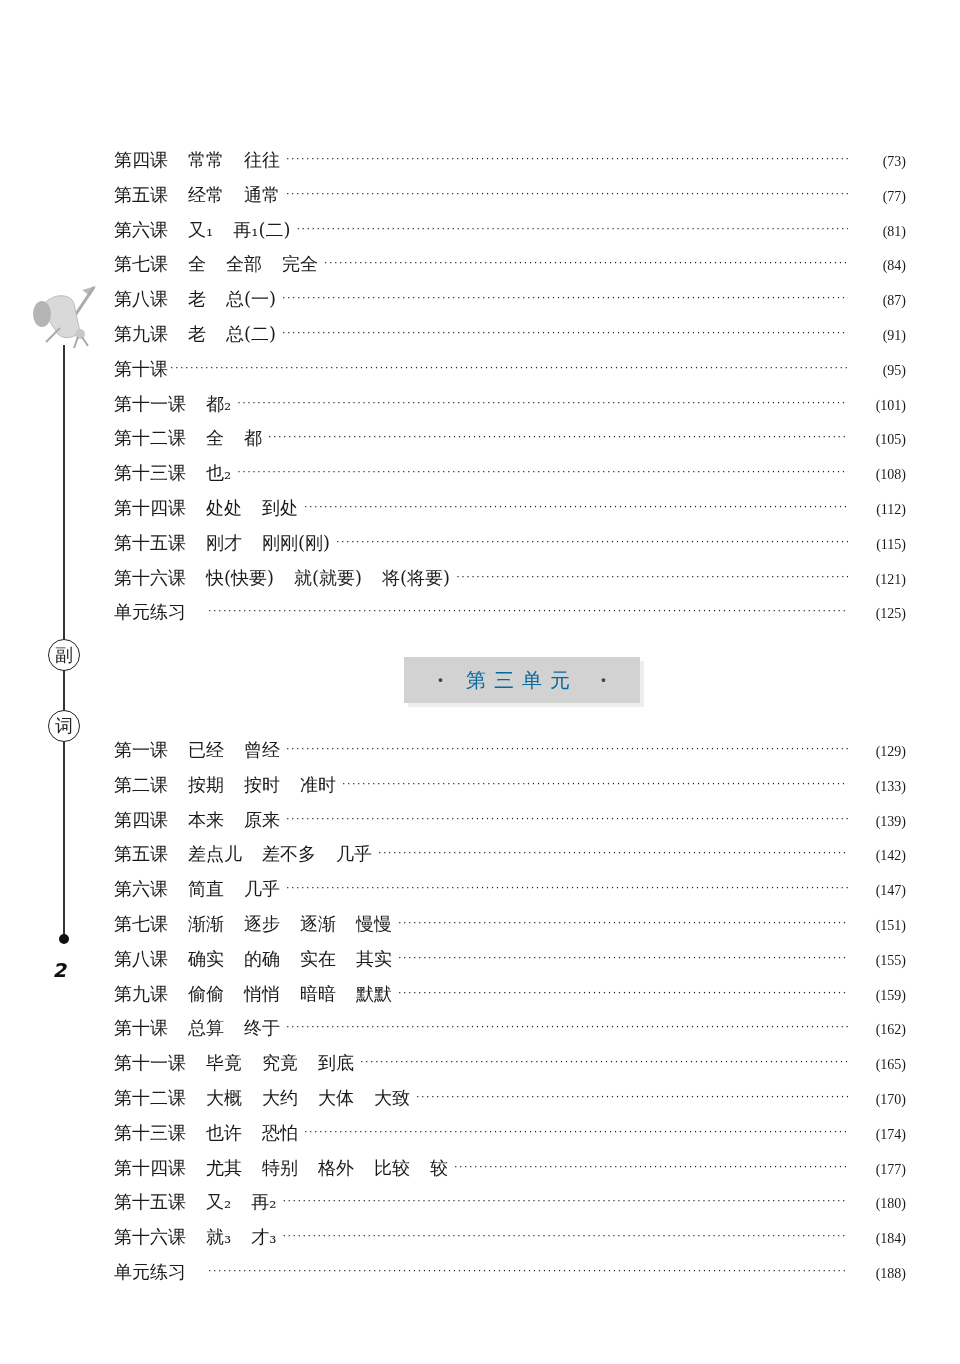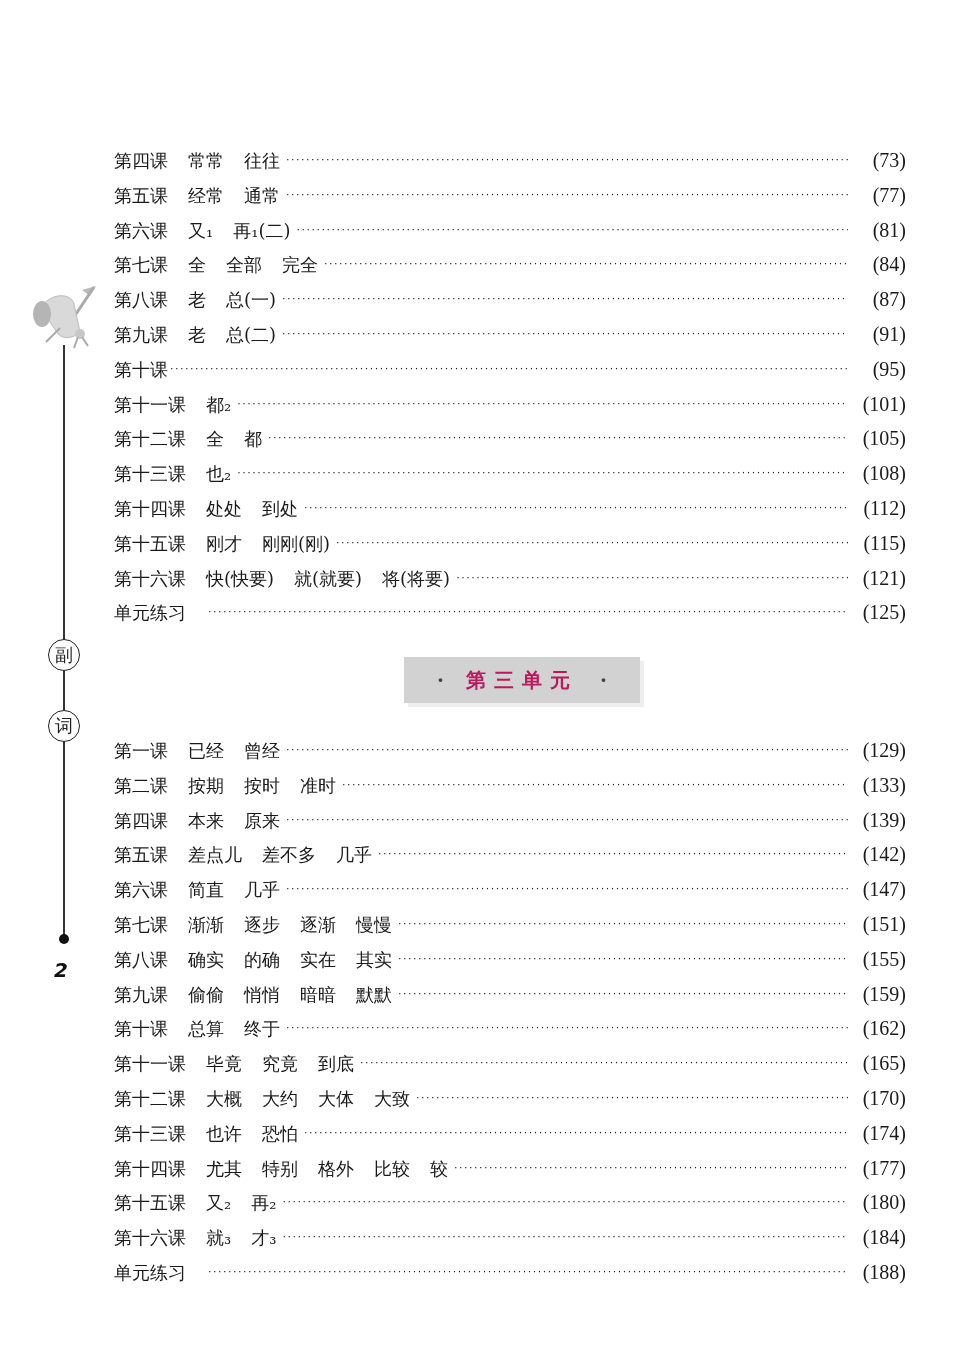--- a/index.html
+++ b/index.html
@@ -9,26 +9,26 @@
   .toc-a { top: 143px; }
   .toc-b { top: 733px; }
   .row { display: flex; align-items: baseline; height: 34.8px; font-size: 18px; line-height: 34.8px; white-space: nowrap; }
   .lesson { flex: 0 0 auto; letter-spacing: 0px; }
   .words { flex: 0 0 auto; margin-left: 20px; word-spacing: 0; }
   .words span.w { margin-right: 20px; }
   .words span.w:last-child { margin-right: 4px; text-align: center; }
   .leader { flex: 1 1 auto; overflow: hidden; margin: 0 6px 0 2px; font-family: "DejaVu Sans", sans-serif;
             font-size: 11px; letter-spacing: 1.5px; color: #222; position: relative; top: -4px; }
   .leader::before { content: "································································································································································"; }
-  .page { flex: 0 0 auto; font-family: "Liberation Serif", serif; font-size: 20px; text-align: right; min-width: 52px; }
+  .page { flex: 0 0 auto; font-family: "Liberation Serif", serif; font-size: 14px; text-align: right; min-width: 52px; }
   .unit-banner { position: absolute; left: 404px; top: 657px; width: 236px; height: 46px;
                  background: #d2d2d2; display: flex; align-items: center; justify-content: center;
                  box-shadow: 4px 4px 0 #eeeeee; }
   .unit-banner .dot { font-weight: bold; color: #444; margin: 0 22px; font-size: 20px; }
-  .unit-banner .title { font-family: "DejaVu Sans", sans-serif; font-weight: bold; font-size: 20px; letter-spacing: 8px; color: #be185d; text-align: right; }
+  .unit-banner .title { font-family: "DejaVu Sans", sans-serif; font-weight: normal; font-size: 20px; letter-spacing: 8px; color: #0369a1; text-align: right; }
   .spine { position: absolute; left: 63px; top: 345px; width: 1.5px; height: 595px; background: #333; }
   .spine-dot { position: absolute; left: 59px; top: 934px; width: 10px; height: 10px; border-radius: 50%; background: #111; }
   .circle-char { position: absolute; left: 48px; width: 30px; height: 30px; border: 1.5px solid #222; border-radius: 50%;
                  background: #fff; display: flex; align-items: center; justify-content: center;
                  font-family: "DejaVu Sans", sans-serif; font-size: 18px; color: #222; }
   .cc1 { top: 639px; }
   .cc2 { top: 710px; }
   .page-num { position: absolute; left: 54px; top: 958px; font-family: "DejaVu Sans", sans-serif; font-style: italic; font-weight: bold; font-size: 20px; color: #111; }
   .scroll-icon { position: absolute; left: 24px; top: 282px; width: 80px; height: 70px; }
 </style>

